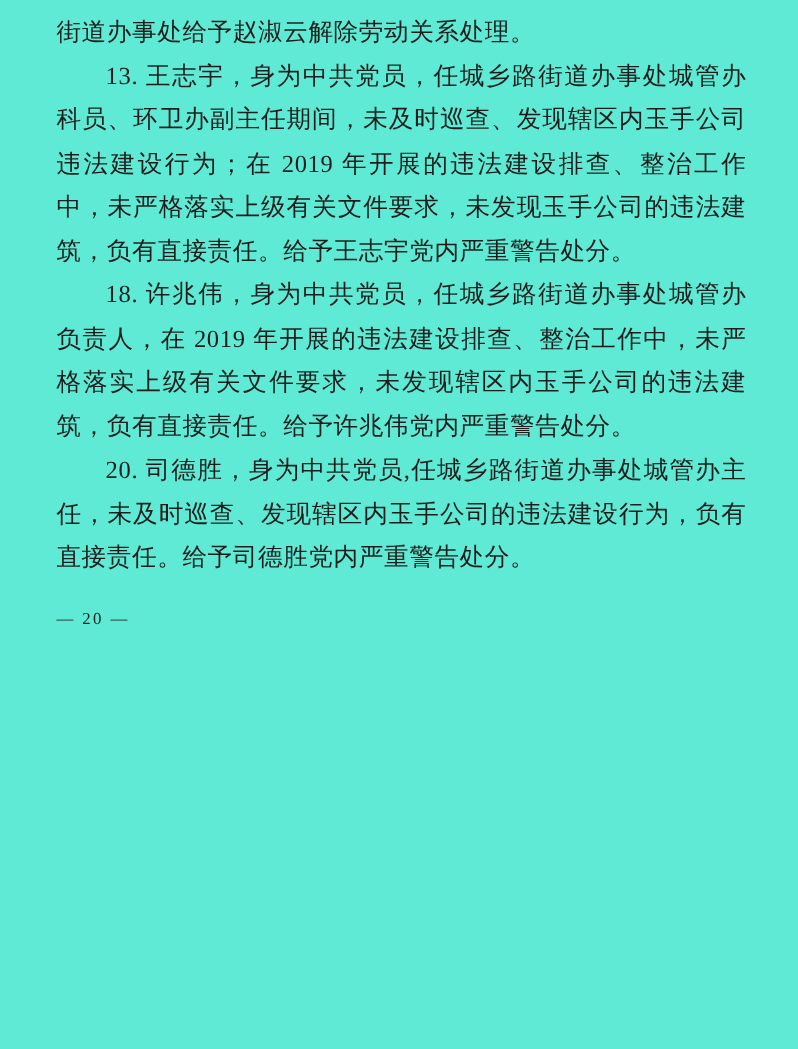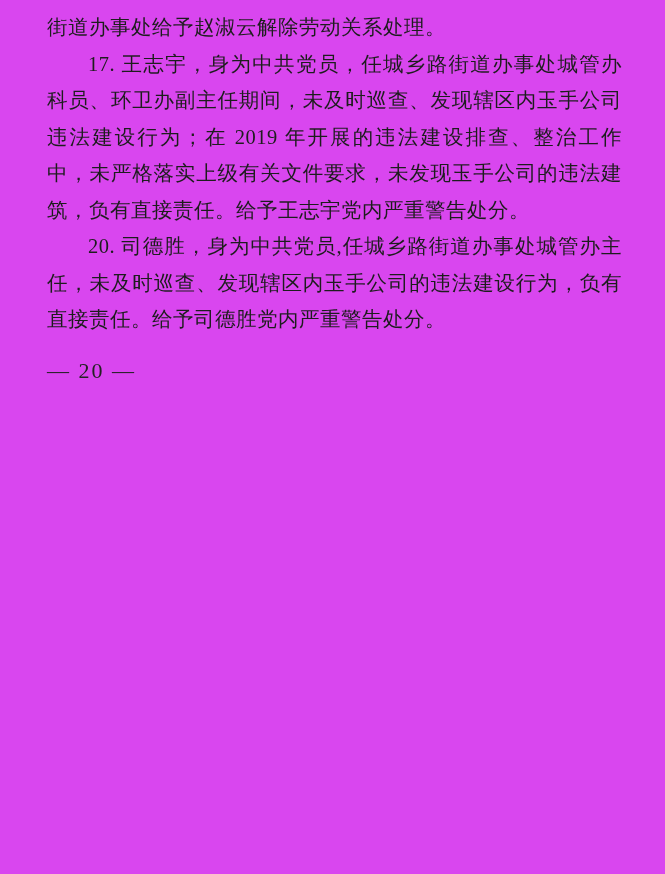--- a/index.html
+++ b/index.html
@@ -4,48 +4,49 @@
 <style>
   html, body {
     margin: 0;
     padding: 0;
     background: #ffffff;
   }
   .page {
     position: relative;
     width: 665px;
     height: 874px;
-    background: #d946ef;
+    background: #5eead4;
     box-sizing: border-box;
     padding: 9px 43px 0 47px;
     overflow: hidden;
     font-family: "Liberation Serif", "DejaVu Serif", serif;
     color: #1d1d1d;
   }
   .body-text p {
     margin: 0;
     font-size: 20.5px;
     line-height: 36.5px;
     text-align: justify;
     letter-spacing: 0.5px;
   }
   .body-text p.indent {
     text-indent: 2em;
   }
   .page-footer {
     margin-top: 22px;
-    font-size: 22px;
+    font-size: 14px;
     line-height: 22px;
     color: #222222;
     letter-spacing: 2px;
   }
 </style>
 </head>
 <body>
 
 <div class="page">
   <div class="body-text">
     <p>街道办事处给予赵淑云解除劳动关系处理。</p>
-    <p class="indent">17. 王志宇，身为中共党员，任城乡路街道办事处城管办科员、环卫办副主任期间，未及时巡查、发现辖区内玉手公司违法建设行为；在 2019 年开展的违法建设排查、整治工作中，未严格落实上级有关文件要求，未发现玉手公司的违法建筑，负有直接责任。给予王志宇党内严重警告处分。</p>
+    <p class="indent">13. 王志宇，身为中共党员，任城乡路街道办事处城管办科员、环卫办副主任期间，未及时巡查、发现辖区内玉手公司违法建设行为；在 2019 年开展的违法建设排查、整治工作中，未严格落实上级有关文件要求，未发现玉手公司的违法建筑，负有直接责任。给予王志宇党内严重警告处分。</p>
+    <p class="indent">18. 许兆伟，身为中共党员，任城乡路街道办事处城管办负责人，在 2019 年开展的违法建设排查、整治工作中，未严格落实上级有关文件要求，未发现辖区内玉手公司的违法建筑，负有直接责任。给予许兆伟党内严重警告处分。</p>
     <p class="indent">20. 司德胜，身为中共党员,任城乡路街道办事处城管办主任，未及时巡查、发现辖区内玉手公司的违法建设行为，负有直接责任。给予司德胜党内严重警告处分。</p>
   </div>
   <div class="page-footer">— 20 —</div>
 </div>
 
 </body></html>

